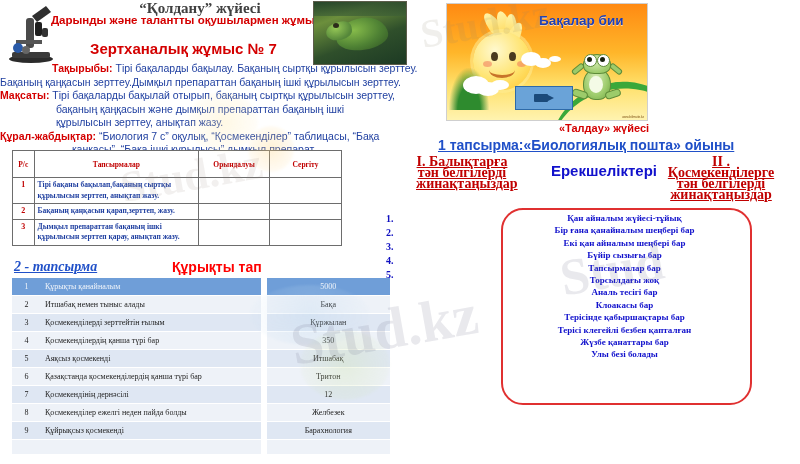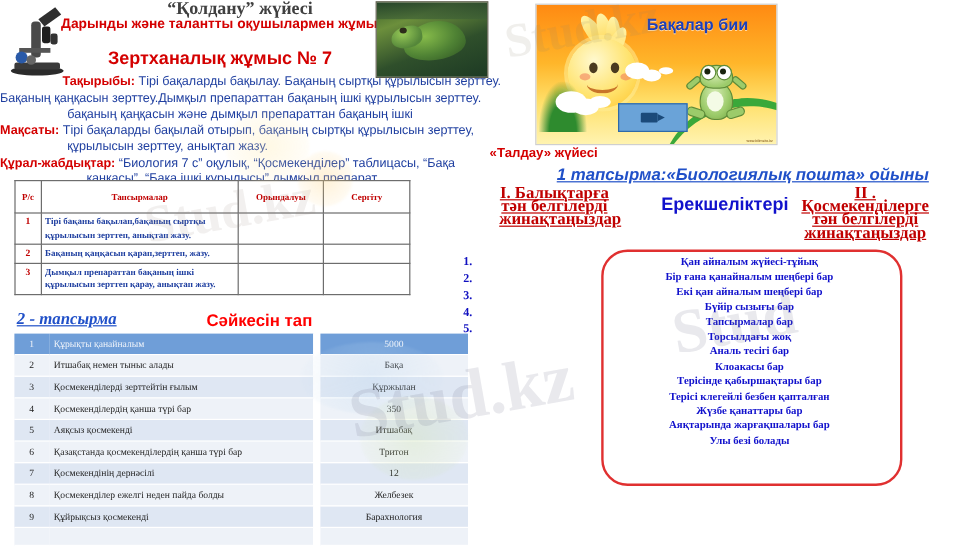--- a/index.html
+++ b/index.html
@@ -353,31 +353,31 @@
     text-shadow: 0 1px 0 rgba(255,255,255,.6);
   }
   .sergitu .s-credit {
     position:absolute; right:3px; bottom:1px; font-size:3px; color:#7a4d10;
   }
 
   .taldau {
     position: absolute;
     left: 0px; top: 122px;
     width: 392px;
+    text-align: center;
     font-size: 11px;
     font-weight: bold;
     color: #d40000;
   }
   .tapsyrma1 {
     position: absolute;
     left: 30px; top: 137px;
     width: 362px;
-    text-align: center;
+    text-align: left;
     font-size: 14px;
-    font-style: italic;
     font-weight: bold;
     color: #2050c8;
     text-decoration: underline;
     white-space: nowrap;
   }
 
   .side-note {
     position: absolute;
     font-family: "Liberation Serif", serif;
     font-size: 14px;
@@ -447,23 +447,23 @@
       <div class="fwater"></div>
       <div class="fbody"></div>
       <div class="fhead"></div>
       <div class="feye"></div>
     </div>
 
     <div class="lines-block">
       <div class="ln i1"><span class="lbl-red">Тақырыбы:</span>
         <span class="txt-blue">Тірі бақаларды  бақылау. Бақаның сыртқы құрылысын зерттеу.</span></div>
       <div class="ln i2"><span class="txt-blue">Бақаның қаңқасын зерттеу.Дымқыл препараттан бақаның ішкі құрылысын зерттеу.</span></div>
-      <div class="ln i3"><span class="txt-blue">бақаның қаңқасын  және  дымқыл препараттан бақаның ішкі</span></div>
       <div class="ln i2"><span class="lbl-red">Мақсаты:</span>
         <span class="txt-blue">Тірі бақаларды  бақылай отырып, бақаның сыртқы құрылысын зерттеу,</span></div>
+      <div class="ln i3"><span class="txt-blue">бақаның қаңқасын  және  дымқыл препараттан бақаның ішкі</span></div>
       <div class="ln i3"><span class="txt-blue">құрылысын зерттеу, анықтап жазу.</span></div>
       <div class="ln i2"><span class="lbl-red">Құрал-жабдықтар:</span>
         <span class="txt-blue">“Биология 7 с” оқулық, “Қосмекенділер” таблицасы, “Бақа</span></div>
       <div class="ln i4"><span class="txt-blue">қаңқасы”, “Бақа ішкі құрылысы” дымқыл препарат</span></div>
     </div>
 
     <table class="t1">
       <tbody>
           <tr>
         <th class="t1-c1">Р/с</th>
@@ -494,21 +494,21 @@
 
     <div class="side-nums">
       <div>1.</div>
       <div>2.</div>
       <div>3.</div>
       <div>4.</div>
       <div>5.</div>
     </div>
 
     <div class="t2-label">2 - тапсырма</div>
-    <div class="t2-match">Сәйкесін тап</div>
+    <div class="t2-match">Құрықты тап</div>
 
     <table class="t2">
       <tbody>
           <tr class="first">
         <td class="n">1</td>
         <td class="q">Құрықты  қанайналым</td>
         <td class="gap"></td>
         <td class="a">5000</td>
       </tr>
       <tr class="even">
@@ -626,21 +626,20 @@
       <div>Бір ғана қанайналым шеңбері бар</div>
       <div>Екі қан айналым шеңбері бар</div>
       <div>Бүйір сызығы бар</div>
       <div>Тапсырмалар бар</div>
       <div>Торсылдағы жоқ</div>
       <div>Аналь тесігі бар</div>
       <div>Клоакасы бар</div>
       <div>Терісінде қабыршақтары бар</div>
       <div>Терісі клегейлі безбен қапталған</div>
       <div>Жүзбе қанаттары бар</div>
-      <div>Аяқтарында жарғақшалары бар</div>
       <div>Улы безі болады</div>
     </div>
   </div>
 
   <div class="watermark">
     <div class="wm-blob" style="left:250px; top:285px; width:120px; height:60px; background:radial-gradient(circle,#bcd8f0,#ffffff00);"></div>
     <div class="wm-blob" style="left:300px; top:330px; width:90px;  height:70px; background:radial-gradient(circle,#cfe3a8,#ffffff00);"></div>
     <div class="wm-blob" style="left:188px; top:92px;  width:70px;  height:60px; background:radial-gradient(circle,#ffe9a8,#ffffff00);"></div>
     <div class="wm-blob" style="left:248px; top:126px; width:46px;  height:46px; background:radial-gradient(circle,#ffd27a,#ffffff00);"></div>
     <div class="wm-text wm-a">Stud.kz</div>

